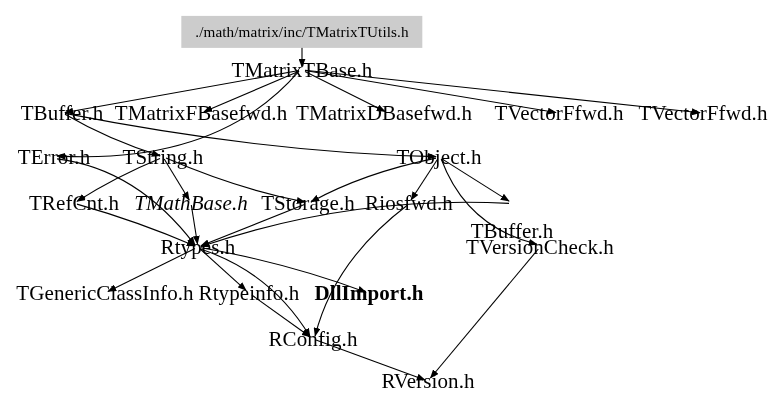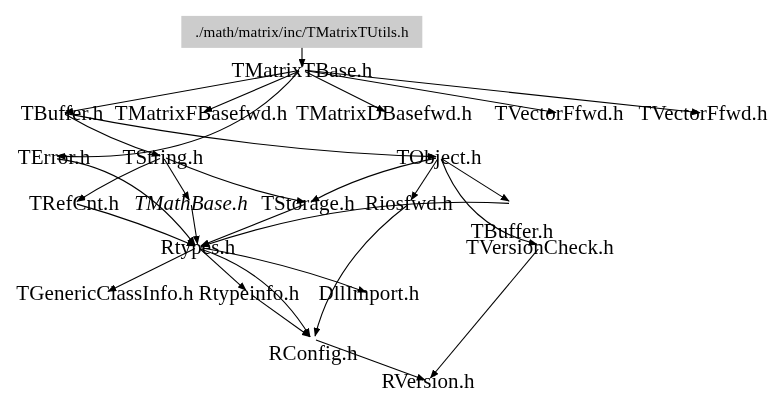--- a/index.html
+++ b/index.html
@@ -95,17 +95,17 @@
       <div class="node" style="left: 439px; top: 157px;">TObject.h</div>
       <div class="node" style="left: 74px; top: 203px; text-align: right;">TRefCnt.h</div>
       <div class="node" style="left: 191px; top: 203px; font-style: italic;">TMathBase.h</div>
       <div class="node" style="left: 308px; top: 203px;">TStorage.h</div>
       <div class="node" style="left: 409px; top: 203px;">Riosfwd.h</div>
       <div class="node" style="left: 512px; top: 203px; margin-top: 28px;">TBuffer.h</div>
       <div class="node" style="left: 198px; top: 247px;">Rtypes.h</div>
       <div class="node" style="left: 540px; top: 247px;">TVersionCheck.h</div>
       <div class="node" style="left: 105px; top: 293px;">TGenericClassInfo.h</div>
       <div class="node" style="left: 249px; top: 293px;">Rtypeinfo.h</div>
-      <div class="node" style="left: 369px; top: 293px;">DllImport.h</div>
-      <div class="node" style="left: 313px; top: 353px;">RConfig.h</div>
+      <div class="node" style="left: 369px; top: 293px; font-weight: bold;">DllImport.h</div>
+      <div class="node" style="left: 313px; top: 339px;">RConfig.h</div>
       <div class="node" style="left: 428px; top: 381px;">RVersion.h</div>
     </div>
 </div>
 
 </body></html>

